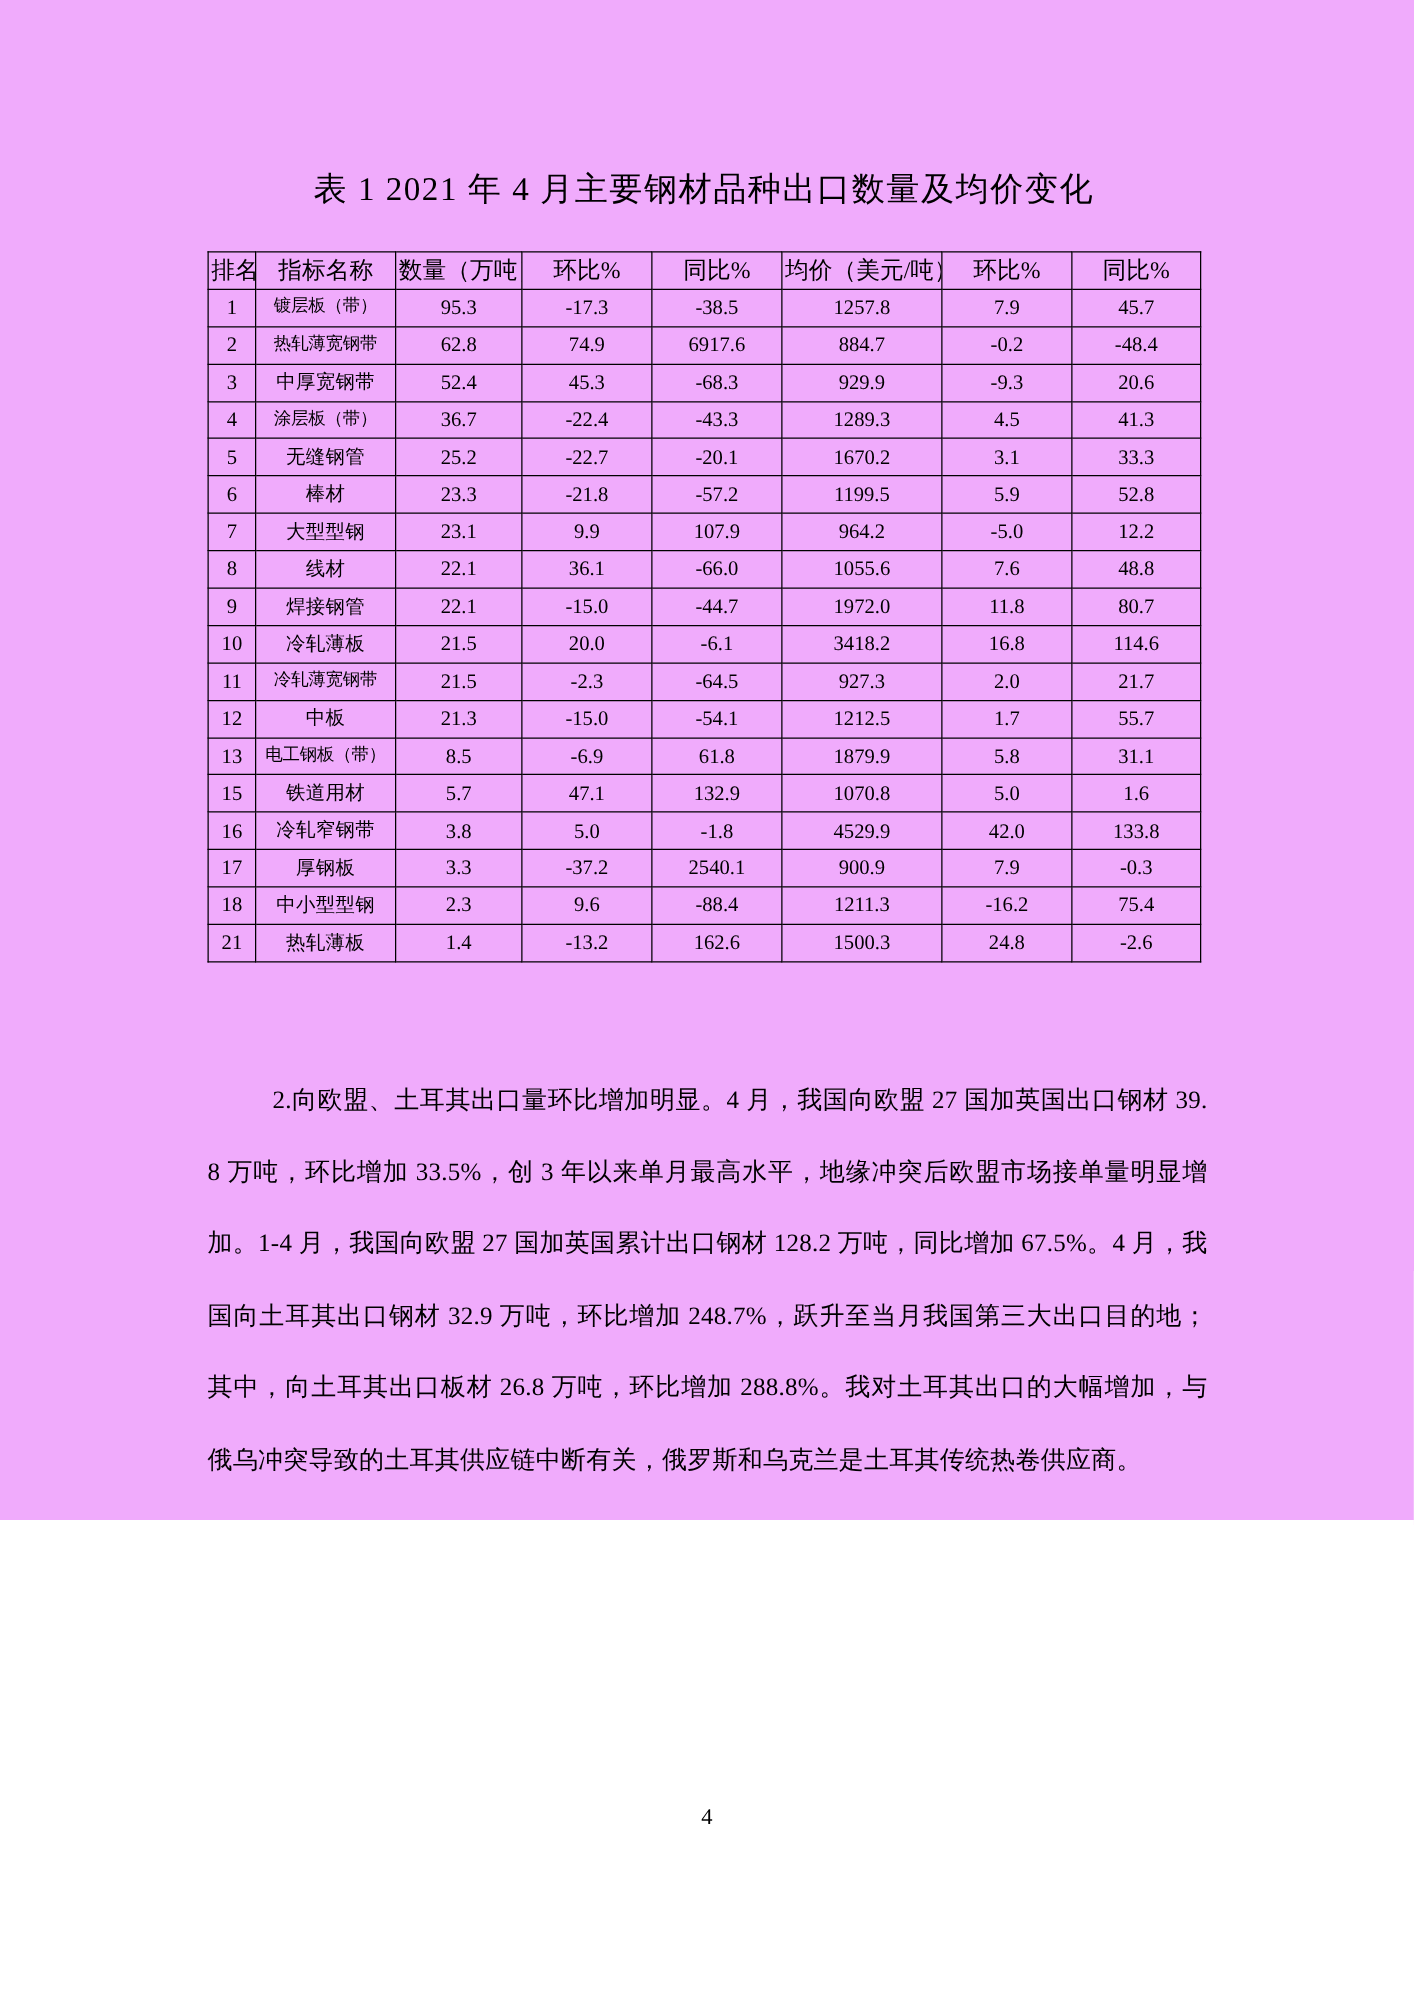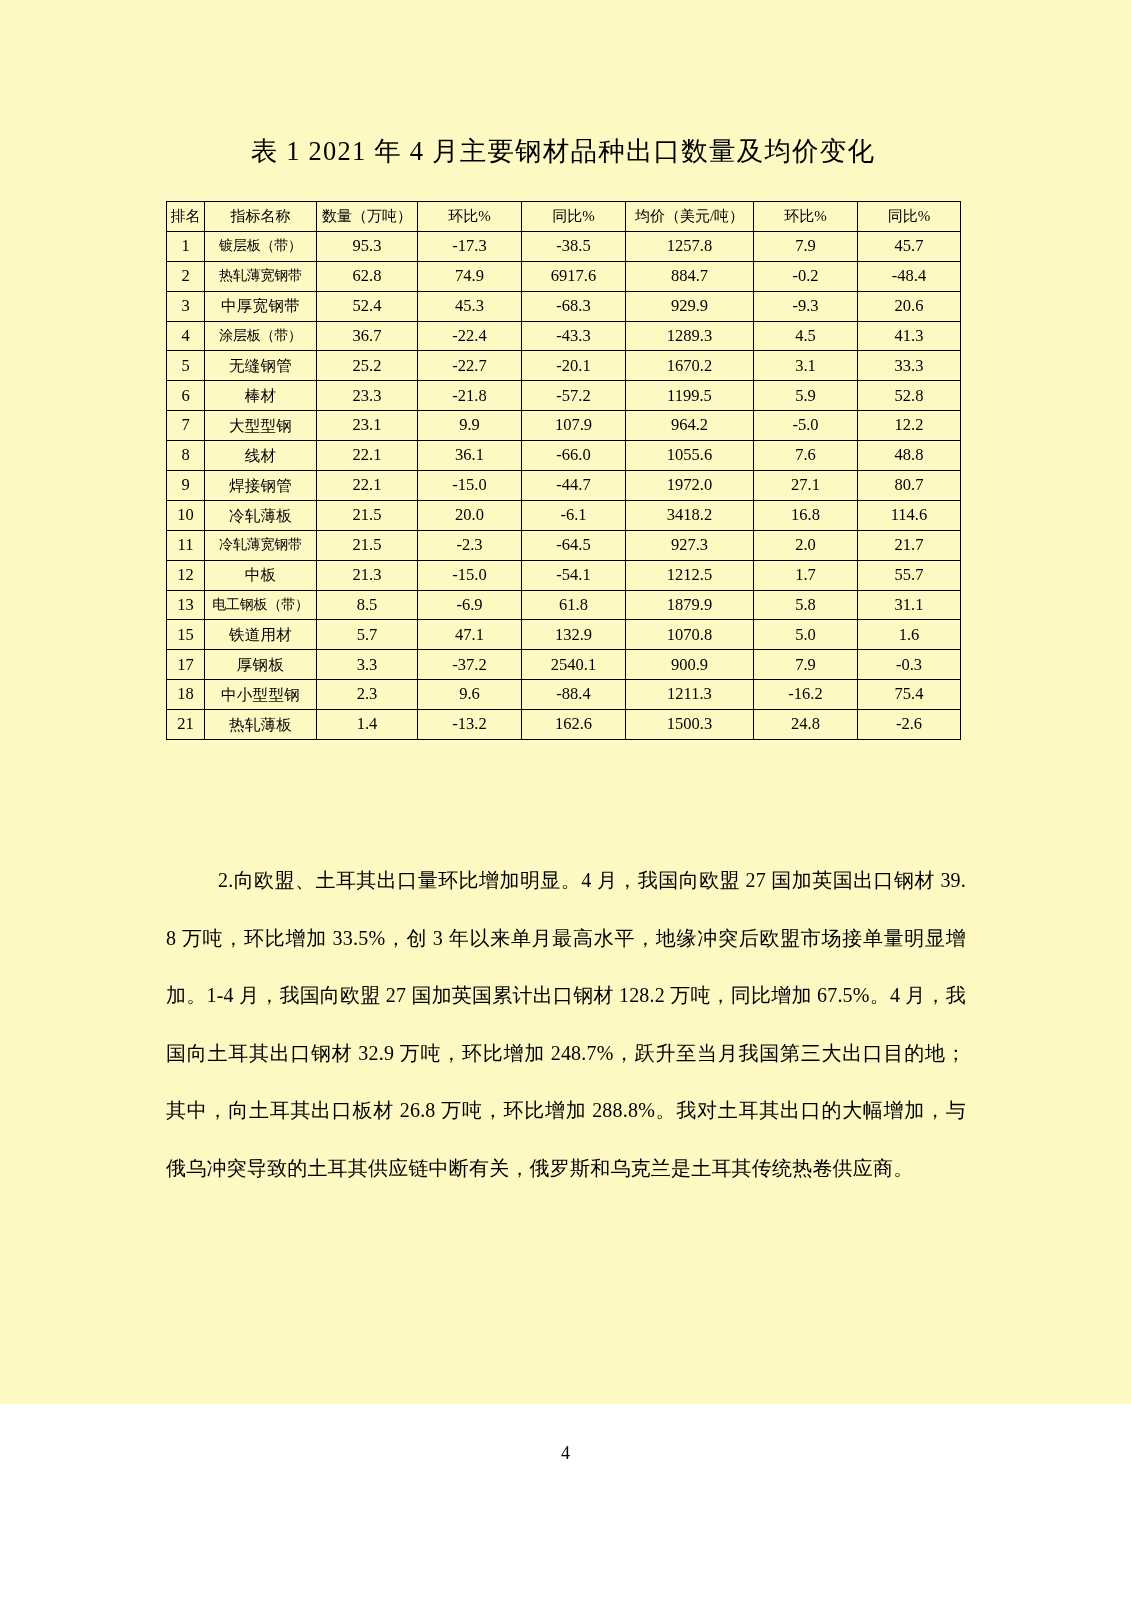--- a/index.html
+++ b/index.html
@@ -15,22 +15,22 @@
     font-family: "Liberation Serif", "DejaVu Serif", serif;
     color: #000000;
     overflow: hidden;
   }
 
   .page {
     position: absolute;
     left: 0;
     top: 0;
     width: 1131px;
-    height: 1404px;
-    background: #fef9c3;
+    height: 1216px;
+    background: #f0abfc;
   }
 
   
   .doc-title {
     position: absolute;
     left: 166px;
     top: 134px;
     width: 794px;
     text-align: center;
     font-size: 26.5px;
@@ -66,21 +66,21 @@
     padding: 0 2px;
     text-align: center;
     vertical-align: middle;
     font-size: 15.5px;
     line-height: 1;
     font-weight: normal;
     overflow: hidden;
     white-space: nowrap;
   }
   .data-table th {
-    font-size: 15px;
+    font-size: 19px;
     letter-spacing: 0px;
   }
   .data-table td.num {
     font-size: 16.5px;
   }
   .data-table td.rank {
     font-size: 16.5px;
   }
   .data-table td.name {
     font-size: 15.5px;
@@ -229,21 +229,21 @@
           <td class="num">7.6</td>
           <td class="num">48.8</td>
         </tr>
         <tr>
           <td class="rank">9</td>
           <td class="name">焊接钢管</td>
           <td class="num">22.1</td>
           <td class="num">-15.0</td>
           <td class="num">-44.7</td>
           <td class="num">1972.0</td>
-          <td class="num">27.1</td>
+          <td class="num">11.8</td>
           <td class="num">80.7</td>
         </tr>
         <tr>
           <td class="rank">10</td>
           <td class="name">冷轧薄板</td>
           <td class="num">21.5</td>
           <td class="num">20.0</td>
           <td class="num">-6.1</td>
           <td class="num">3418.2</td>
           <td class="num">16.8</td>
@@ -283,20 +283,30 @@
           <td class="rank">15</td>
           <td class="name">铁道用材</td>
           <td class="num">5.7</td>
           <td class="num">47.1</td>
           <td class="num">132.9</td>
           <td class="num">1070.8</td>
           <td class="num">5.0</td>
           <td class="num">1.6</td>
         </tr>
         <tr>
+          <td class="rank">16</td>
+          <td class="name">冷轧窄钢带</td>
+          <td class="num">3.8</td>
+          <td class="num">5.0</td>
+          <td class="num">-1.8</td>
+          <td class="num">4529.9</td>
+          <td class="num">42.0</td>
+          <td class="num">133.8</td>
+        </tr>
+        <tr>
           <td class="rank">17</td>
           <td class="name">厚钢板</td>
           <td class="num">3.3</td>
           <td class="num">-37.2</td>
           <td class="num">2540.1</td>
           <td class="num">900.9</td>
           <td class="num">7.9</td>
           <td class="num">-0.3</td>
         </tr>
         <tr>

